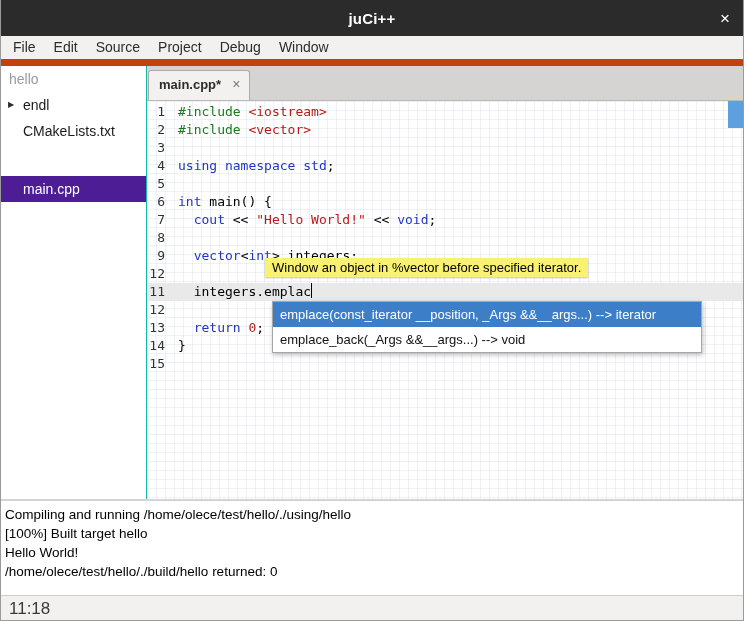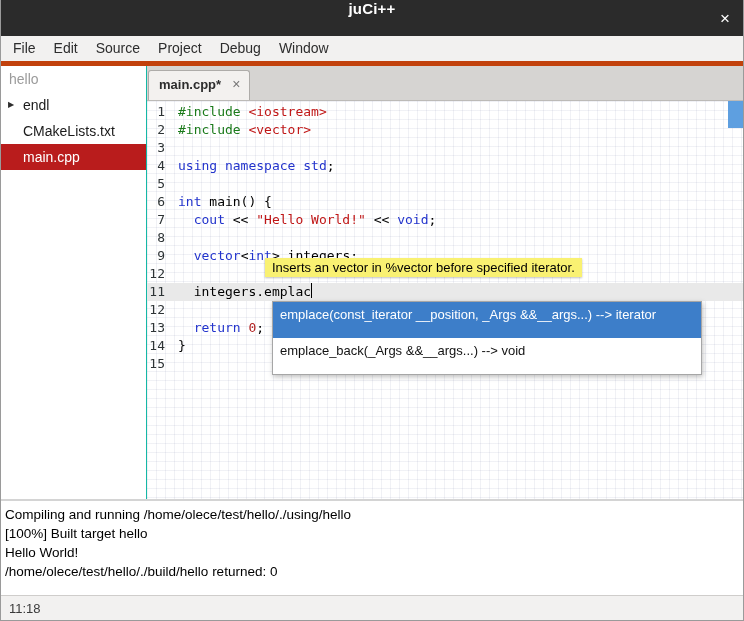--- a/index.html
+++ b/index.html
@@ -1,36 +1,36 @@
 <!DOCTYPE html>
 <html><head>
 <meta charset="utf-8">
 <style>
   html,body{margin:0;padding:0;background:#ffffff;}
   body{width:744px;height:621px;font-family:"Liberation Sans",sans-serif;-webkit-font-smoothing:antialiased;}
   .window{width:744px;height:621px;display:flex;flex-direction:column;overflow:hidden;background:#fff;box-sizing:border-box;border:1px solid #9a9a9a;border-top:none;}
 
   
-  .titlebar{flex:0 0 36px;height:36px;background:#2b2b2b;color:#fff;position:relative;display:flex;justify-content:center;}
+  .titlebar{flex:0 0 36px;height:36px;background:#2b2b2b;color:#fff;position:relative;display:flex;align-items:center;justify-content:center;}
   .titlebar .title{font-weight:bold;font-size:15px;letter-spacing:.2px;}
   .titlebar .close{position:absolute;right:13px;top:50%;transform:translateY(-50%);font-size:17px;line-height:1;color:#fff;cursor:default;}
 
   
-  .menubar{flex:0 0 30px;height:30px;background:#f2f1f0;border-bottom:5px solid #c2410c;display:flex;align-items:center;padding-left:3px;box-sizing:border-box;}
+  .menubar{flex:0 0 30px;height:30px;background:#f2f1f0;border-bottom:7px solid #c2410c;display:flex;align-items:center;padding-left:3px;box-sizing:border-box;}
   .menu-item{padding:0 9px;font-size:14px;color:#2d2d2d;line-height:29px;}
 
   
   .main{flex:0 0 433px;height:433px;display:flex;}
 
   
   .sidebar{flex:0 0 146px;width:146px;background:#fff;border-right:1px solid #14b8a6;box-sizing:border-box;font-size:14px;overflow:hidden;}
   .project{height:26px;line-height:26px;padding-left:8px;color:#9b9b9b;}
   .tree-row{height:26px;line-height:26px;position:relative;padding-left:22px;color:#1a1a1a;white-space:nowrap;}
   .tree-row .expander{position:absolute;left:7px;top:0;font-size:8px;color:#2d2d2d;line-height:26px;}
-  .tree-row.selected{background:#b91c1c;color:#fff;}
+  .tree-row.selected{background:#4c1d95;color:#fff;margin-top:32px;}
 
   
   .editor-col{flex:1;min-width:0;display:flex;flex-direction:column;}
   .tabbar{flex:0 0 35px;height:35px;background:#d6d4d2;border-bottom:1px solid #bcbab7;display:flex;align-items:flex-end;padding-left:1px;box-sizing:border-box;}
   .tab{background:#f3f1ef;border:1px solid #aeaca9;border-bottom:none;border-radius:3px 3px 0 0;padding:6px 9px 8px 10px;display:flex;align-items:flex-start;gap:11px;font-size:13px;color:#2d2d2d;}
   .tab .tab-label{font-weight:bold;}
   .tab .tab-close{color:#767676;font-size:14px;line-height:1;}
 
   .editor{flex:1;position:relative;background:#fff;overflow:hidden;
     background-image:
@@ -46,29 +46,29 @@
   .tok-pp{color:#1a7a1a;}
   .tok-str{color:#c01616;}
   .tok-num{color:#b22222;}
   .cursor{display:inline-block;width:1px;height:15px;background:#000;vertical-align:-2px;}
 
   .scroll-thumb{position:absolute;top:0;right:0;width:15px;height:27px;background:#5e9fe0;}
 
   .tooltip{position:absolute;left:118px;top:157px;background:#f9f172;color:#000;font-size:13px;padding:2px 7px;white-space:nowrap;box-shadow:0 1px 2px rgba(0,0,0,0.25);}
 
   .popup{position:absolute;left:125px;top:200px;width:max-content;min-width:430px;max-width:462px;background:#fff;border:1px solid #a6a6a6;box-shadow:1px 2px 5px rgba(0,0,0,0.25);box-sizing:border-box;}
-  .popup-item{height:36px;line-height:25px;padding:0 7px;font-size:13px;color:#121212;white-space:nowrap;}
+  .popup-item{height:25px;line-height:25px;padding:0 7px;font-size:13px;color:#121212;white-space:nowrap;}
   .popup-item.selected{background:#3d7ec9;color:#fff;}
 
   
   .terminal{flex:0 0 96px;height:96px;background:#fff;border-top:2px solid #d4d4d4;box-sizing:border-box;padding:4px 4px 0 4px;font-size:13.5px;color:#000;overflow:hidden;}
   .term-line{line-height:19px;white-space:pre;}
 
   
-  .statusbar{flex:0 0 26px;height:26px;background:#f2f1f0;border-top:1px solid #cfcdcb;box-sizing:border-box;display:flex;align-items:center;padding-left:8px;font-size:13px;color:#3a3a3a;}
+  .statusbar{flex:0 0 26px;height:26px;background:#f2f1f0;border-top:1px solid #cfcdcb;box-sizing:border-box;display:flex;align-items:center;padding-left:8px;font-size:17px;color:#3a3a3a;}
 </style>
 </head>
 <body>
 
 <div class="window">
 
   <div class="titlebar">
     <span class="title">juCi++</span>
     <span class="close">×</span>
   </div>
@@ -112,21 +112,21 @@
             <div class="code-line"><span class="ln">8</span><span class="code-text"></span></div>
             <div class="code-line"><span class="ln">9</span><span class="code-text"><span>  </span><span class="tok-kw">vector</span><span>&lt;</span><span class="tok-kw">int</span><span>&gt; integers;</span></span></div>
             <div class="code-line"><span class="ln">12</span><span class="code-text"></span></div>
             <div class="code-line current"><span class="ln">11</span><span class="code-text"><span>  integers.emplac</span><span class="cursor"></span></span></div>
             <div class="code-line"><span class="ln">12</span><span class="code-text"></span></div>
             <div class="code-line"><span class="ln">13</span><span class="code-text"><span>  </span><span class="tok-kw">return</span><span> </span><span class="tok-num">0</span><span>;</span></span></div>
             <div class="code-line"><span class="ln">14</span><span class="code-text"><span>}</span></span></div>
             <div class="code-line"><span class="ln">15</span><span class="code-text"></span></div>
           </div>
         <div class="scroll-thumb"></div>
-        <div class="tooltip">Inserts an vector in %vector before specified iterator.</div>
+        <div class="tooltip">Window an object in %vector before specified iterator.</div>
         <div class="popup" id="popup">
             <div class="popup-item selected">emplace(const_iterator __position, _Args &amp;&amp;__args...) --&gt; iterator</div>
             <div class="popup-item">emplace_back(_Args &amp;&amp;__args...) --&gt; void</div>
           </div>
       </div>
     </div>
 
   </div>
 
   <div class="terminal" id="terminal">

